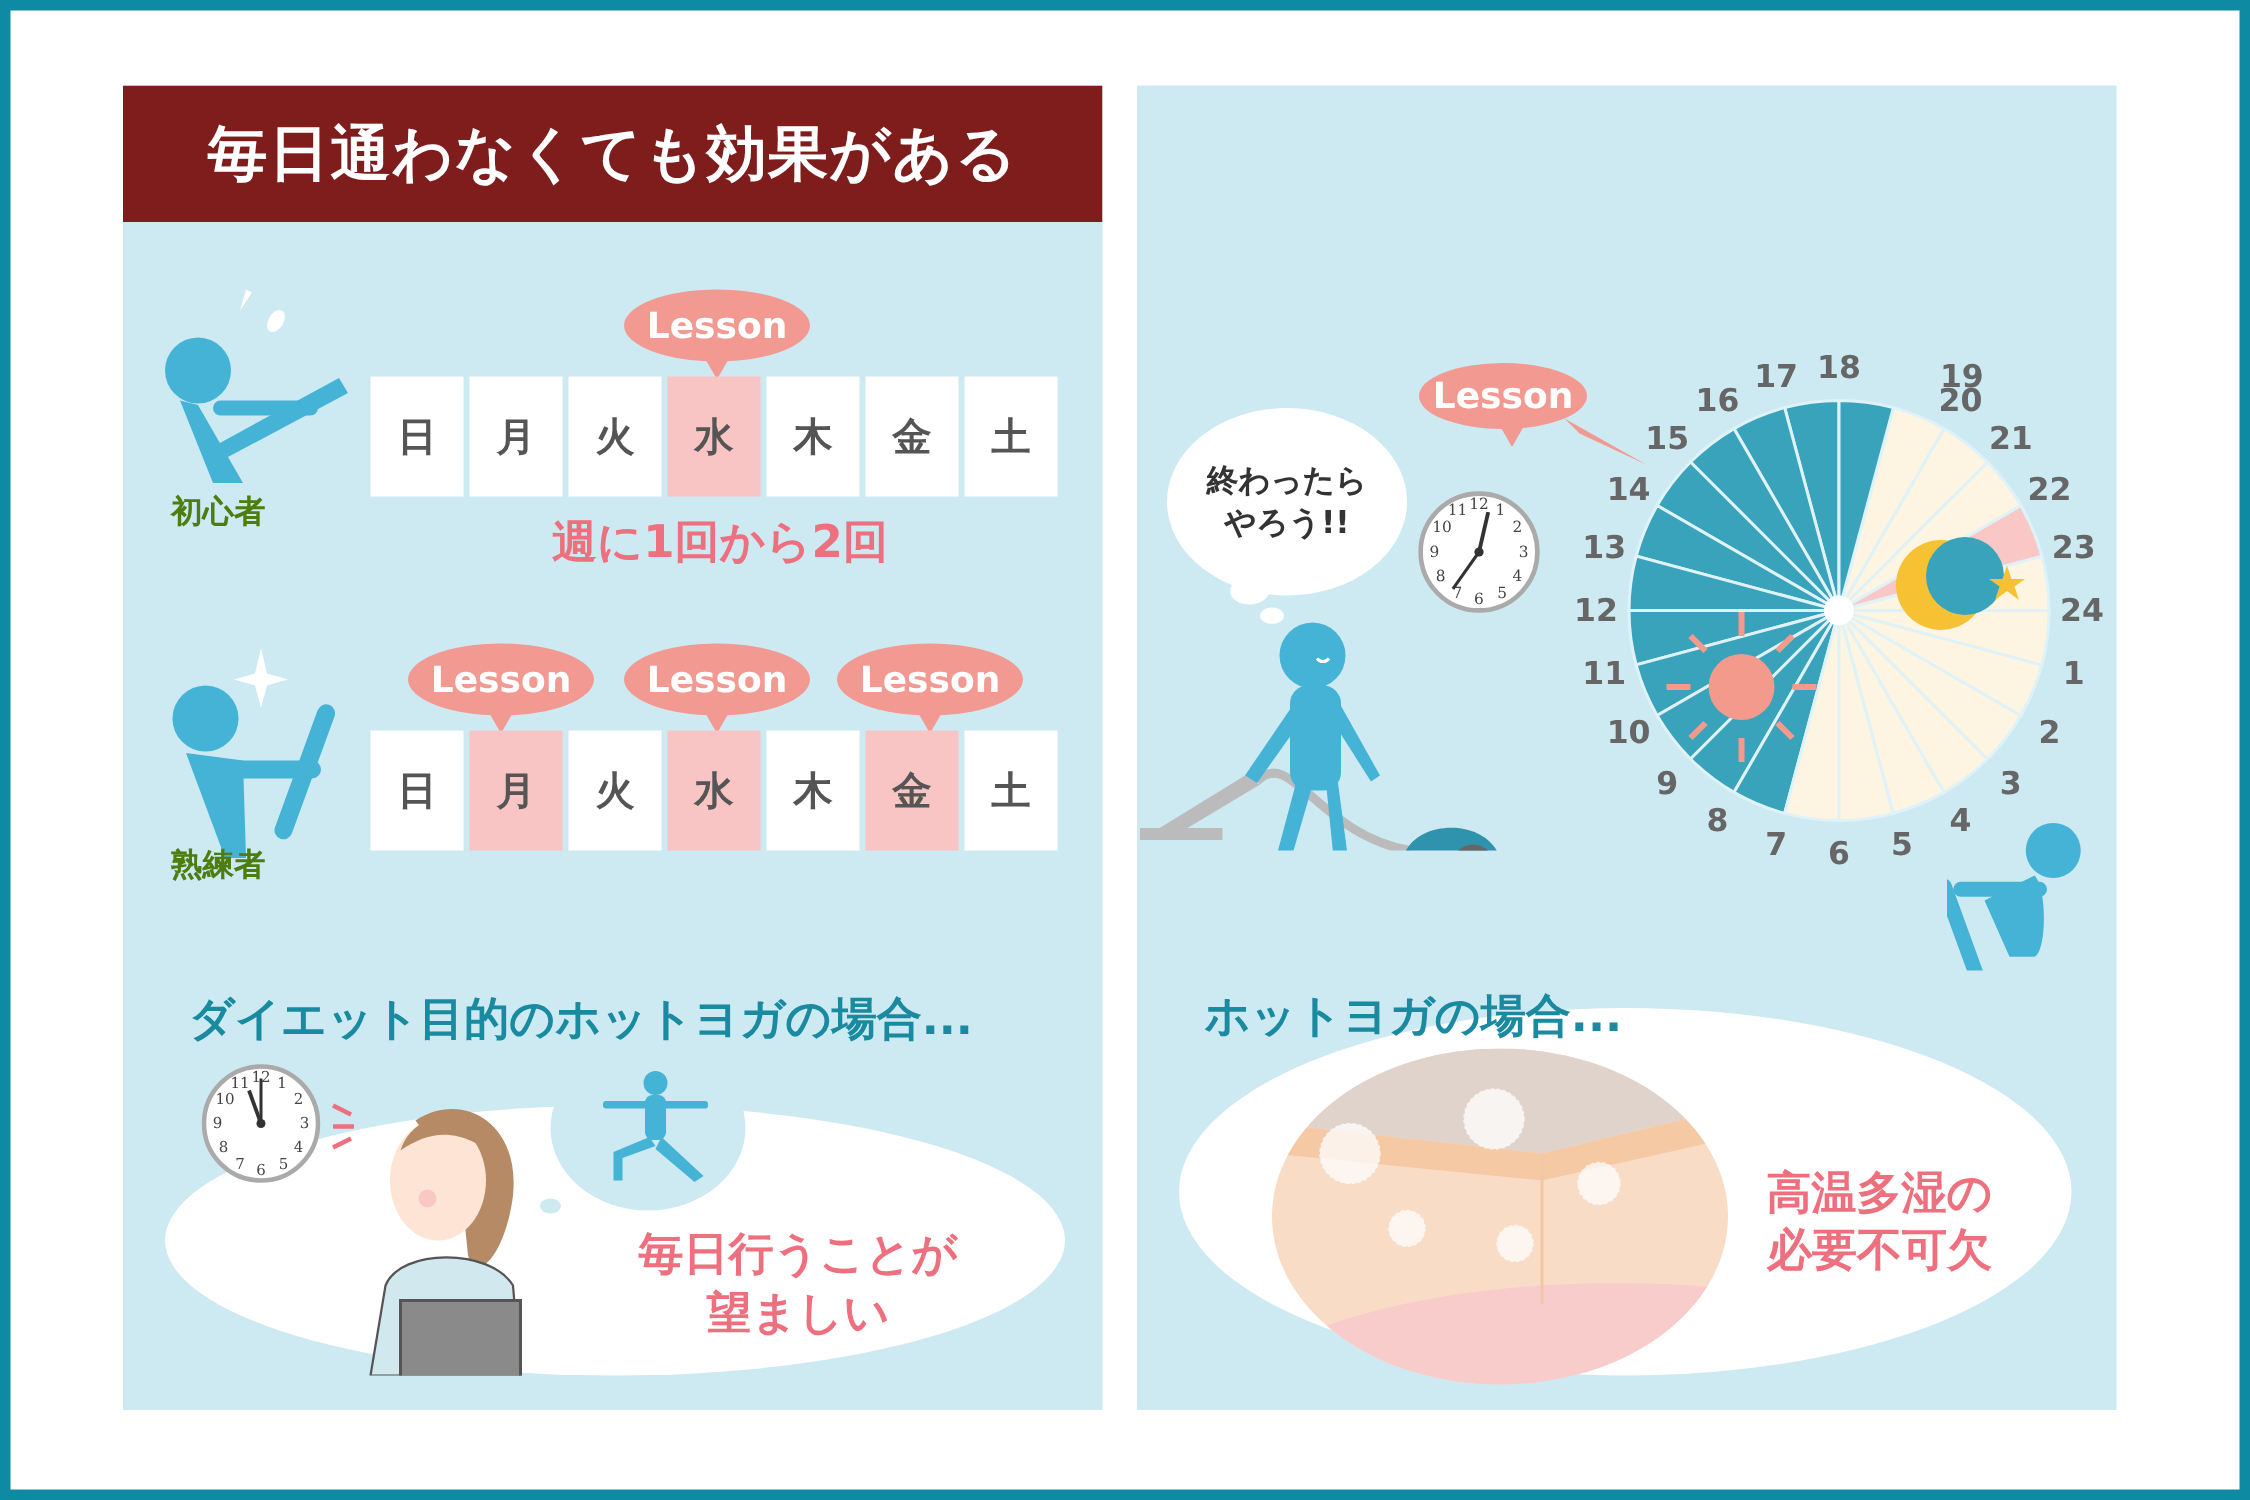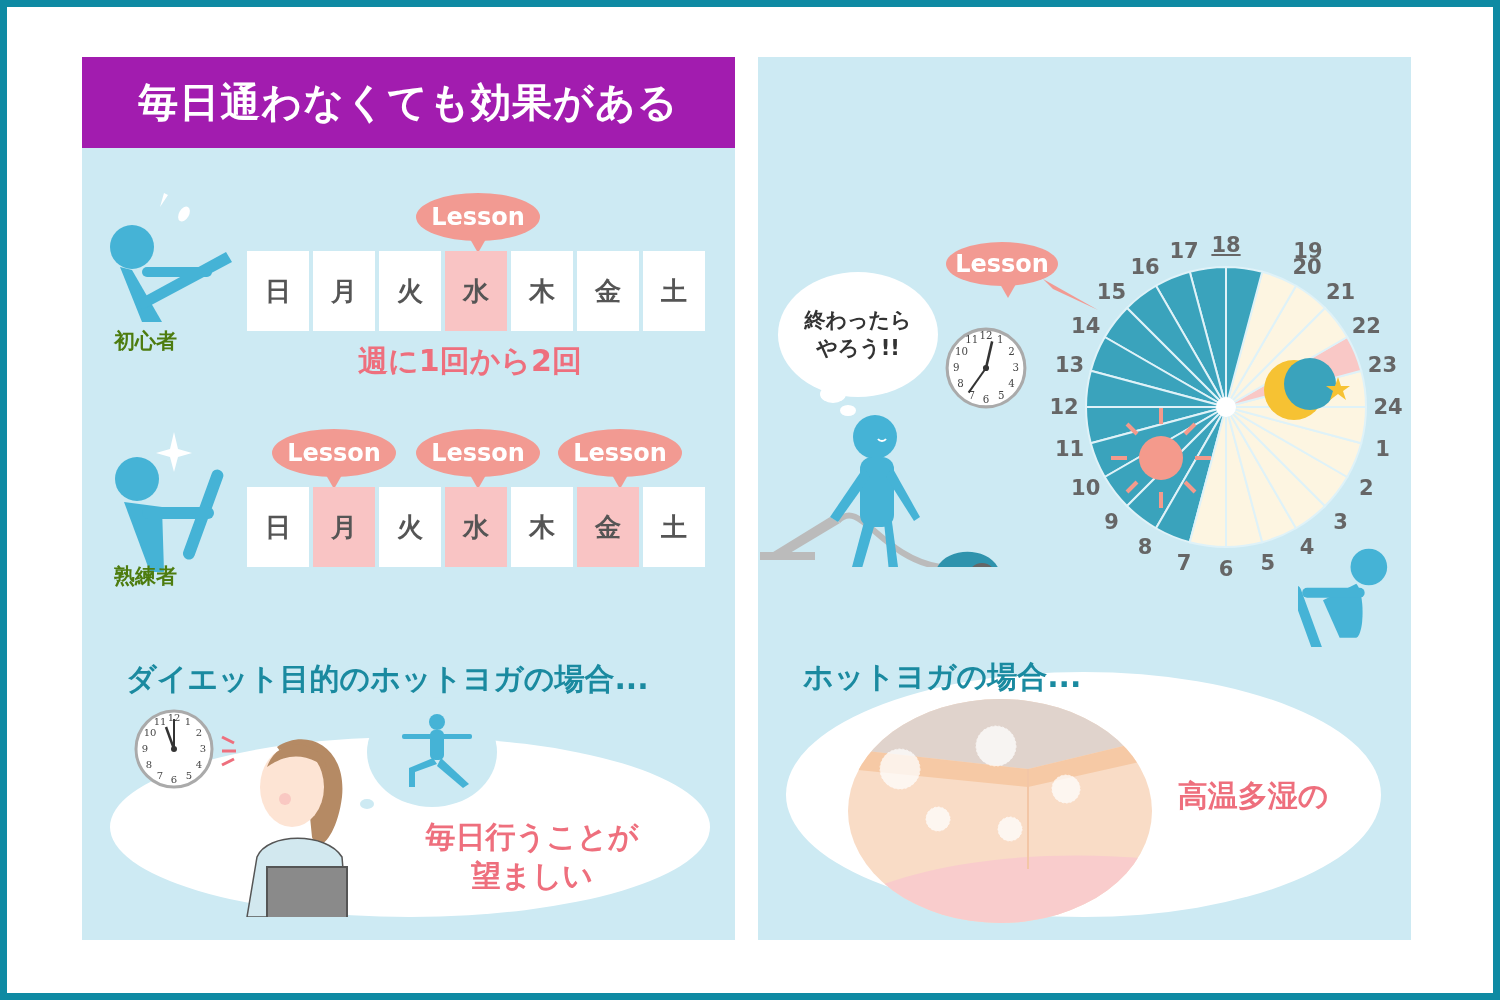--- a/index.html
+++ b/index.html
@@ -2,21 +2,21 @@
 <html><head>
 <meta charset="utf-8">
 <style>
   * { box-sizing: border-box; margin: 0; padding: 0; }
   html, body { width: 1500px; height: 1000px; overflow: hidden; background: #fff; }
   body { font-family: "DejaVu Sans", "Liberation Sans", sans-serif; position: relative; }
   .frame { position: absolute; inset: 0; border: 7px solid #0e8aa3; background: #fff; }
   .panel { position: absolute; top: 57px; width: 653px; height: 883px; background: #cdeaf3; overflow: hidden; }
   .panel.left { left: 82px; }
   .panel.right { left: 758px; }
-  .panel-header { position: absolute; left: 0; top: 0; width: 100%; height: 91px; background: #a21caf;
+  .panel-header { position: absolute; left: 0; top: 0; width: 100%; height: 91px; background: #7f1d1d;
     color: #fff; font-weight: bold; font-size: 40px; display: flex; align-items: center; justify-content: center; letter-spacing: 1px; }
   .abs { position: absolute; }
   .week { position: absolute; left: 165px; display: flex; gap: 4px; }
   .day { width: 62px; height: 80px; background: #fff; color: #555; font-size: 26px; font-weight: bold;
     display: flex; align-items: center; justify-content: center; }
   .day.on { background: #f9c4c4; }
   .bubble { position: absolute; background: #f29a92; color: #fff; font-weight: bold; font-size: 24px;
     border-radius: 50%; width: 124px; height: 48px; display: flex; align-items: center; justify-content: center; text-align: center; }
   .bubble::after { content: ""; position: absolute; bottom: -12px; left: 54px;
     border-left: 8px solid transparent; border-right: 8px solid transparent; border-top: 14px solid #f29a92; }
@@ -50,21 +50,21 @@
   <div class="bubble" style="left:334px;top:136px">Lesson</div>
   <div class="week" style="top:194px">
     <div class="day">日</div>
     <div class="day">月</div>
     <div class="day">火</div>
     <div class="day on">水</div>
     <div class="day">木</div>
     <div class="day">金</div>
     <div class="day">土</div>
   </div>
-  <div class="freq" style="left:159px;top:284px;width:458px">週に1回から2回</div>
+  <div class="freq" style="left:169px;top:284px;width:458px">週に1回から2回</div>
 
   <svg class="abs" style="left:20px;top:370px" width="140" height="150" viewBox="0 0 140 150">
     <path d="M72 5 L76 22 L90 26 L76 30 L72 45 L68 30 L54 26 L68 22 Z" fill="#fff"></path>
     <circle cx="35" cy="52" r="22" fill="#45b3d6"></circle>
     <path d="M22 75 L48 145 L62 145 L60 80 Z" fill="#45b3d6"></path>
     <rect x="95" y="40" width="12" height="95" rx="6" fill="#45b3d6" transform="rotate(20 101 88)"></rect>
     <rect x="40" y="80" width="72" height="12" rx="6" fill="#45b3d6"></rect>
   </svg>
   <div class="level" style="left:32px;top:505px">熟練者</div>
 
@@ -226,21 +226,21 @@
       </g>
     </g>
 
     <g transform="translate(248,160)">
       <circle cx="0" cy="0" r="30" fill="#f6c233"></circle>
       <circle cx="16" cy="-6" r="26" fill="#3aa3bc"></circle>
     </g>
     <polygon points="292,147 295,156 304,156 297,161 300,170 292,164 284,170 287,161 280,156 289,156" fill="#f6c233"></polygon>
   </svg>
   <div id="hour-labels">
-      <div class="hourlabel" style="left: 468px; top: 188px; text-decoration: underline;">18</div>
+      <div class="hourlabel" style="left: 468px; top: 188px;">18</div>
       <div class="hourlabel" style="left: 509.929px; top: 193.52px; margin-left: 40px;">19</div>
       <div class="hourlabel" style="left: 549px; top: 209.704px;">20</div>
       <div class="hourlabel" style="left: 582.551px; top: 235.449px;">21</div>
       <div class="hourlabel" style="left: 608.296px; top: 269px;">22</div>
       <div class="hourlabel" style="left: 624.48px; top: 308.071px;">23</div>
       <div class="hourlabel" style="left: 630px; top: 350px;">24</div>
       <div class="hourlabel" style="left: 624.48px; top: 391.929px;">1</div>
       <div class="hourlabel" style="left: 608.296px; top: 431px;">2</div>
       <div class="hourlabel" style="left: 582.551px; top: 464.551px;">3</div>
       <div class="hourlabel" style="left: 549px; top: 490.296px;">4</div>
@@ -291,14 +291,15 @@
       <circle cx="148" cy="47" r="20"></circle>
         <circle cx="52" cy="70" r="20"></circle>
         <circle cx="218" cy="90" r="14"></circle>
       <circle cx="90" cy="120" r="12"></circle>
         <circle cx="162" cy="130" r="12"></circle>
     </g>
   </svg>
 
   <div class="pinktext" style="left:395px;top:720px;width:200px;line-height:1.25">
     <div>高温多湿の</div>
+    <div>必要不可欠</div>
   </div>
 </div>
 
 </body></html>

